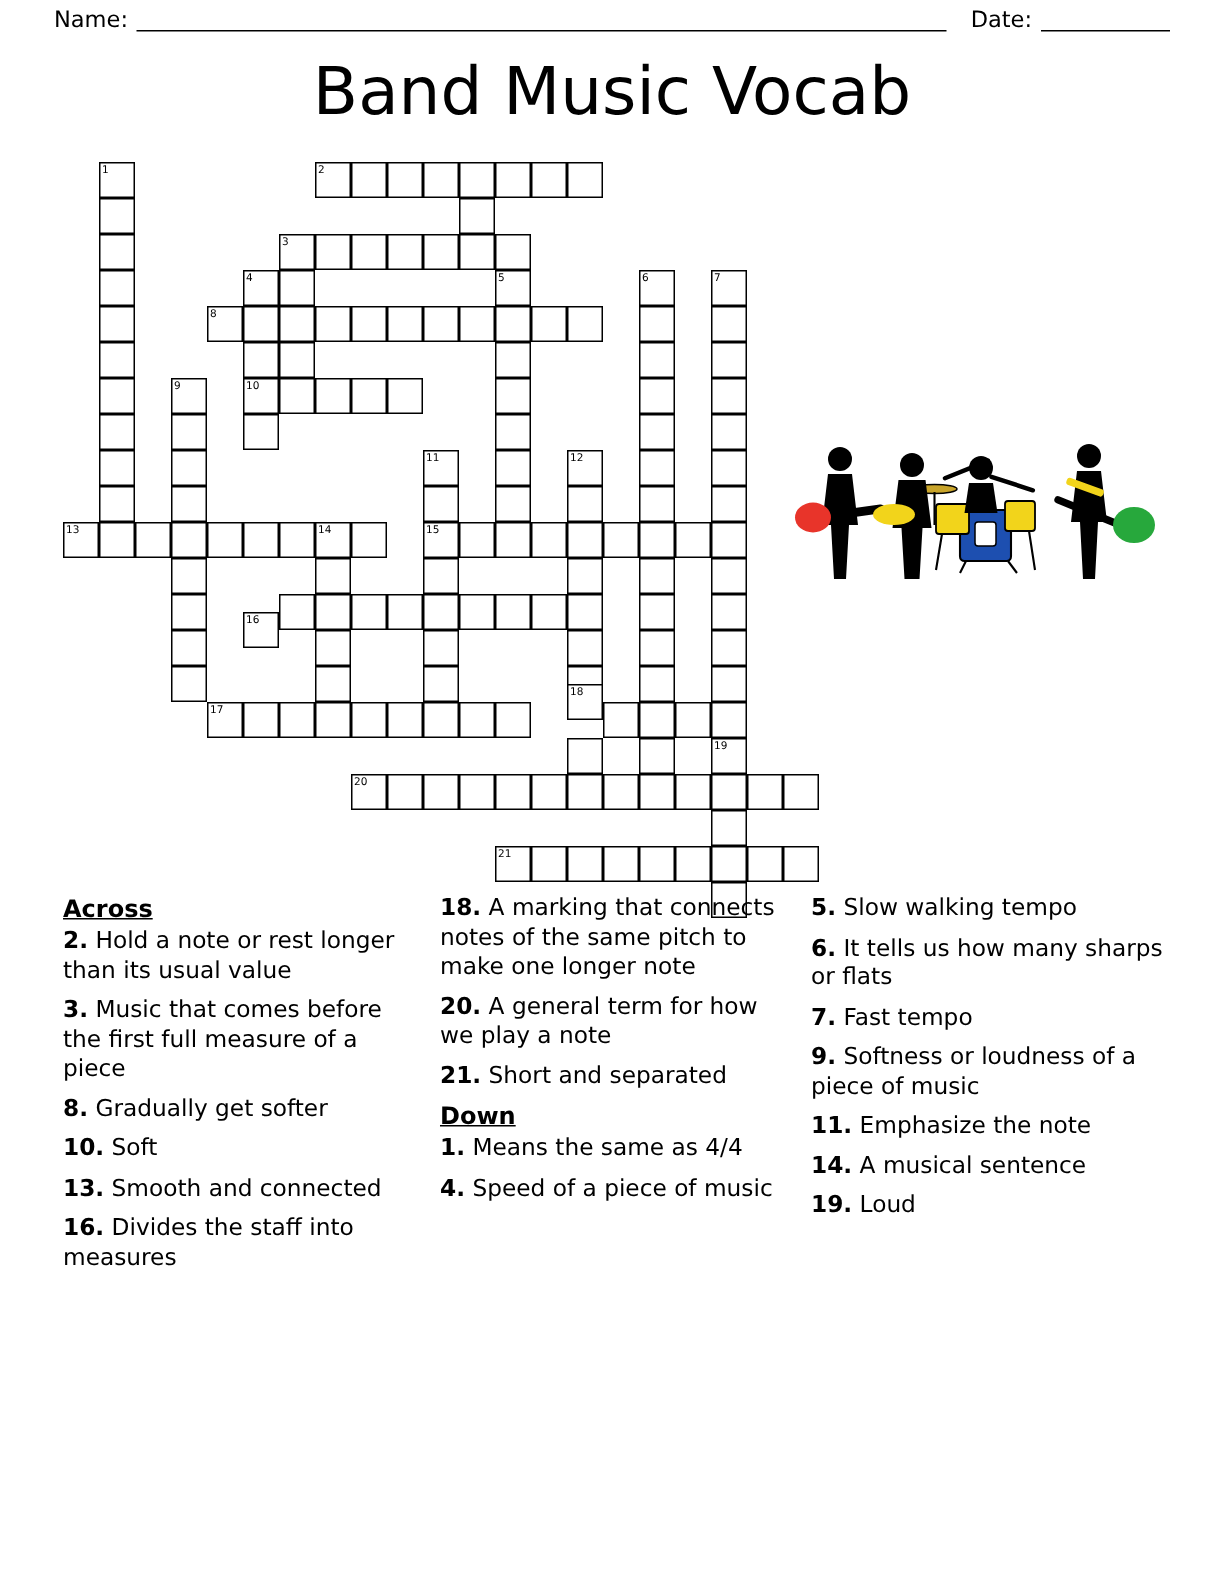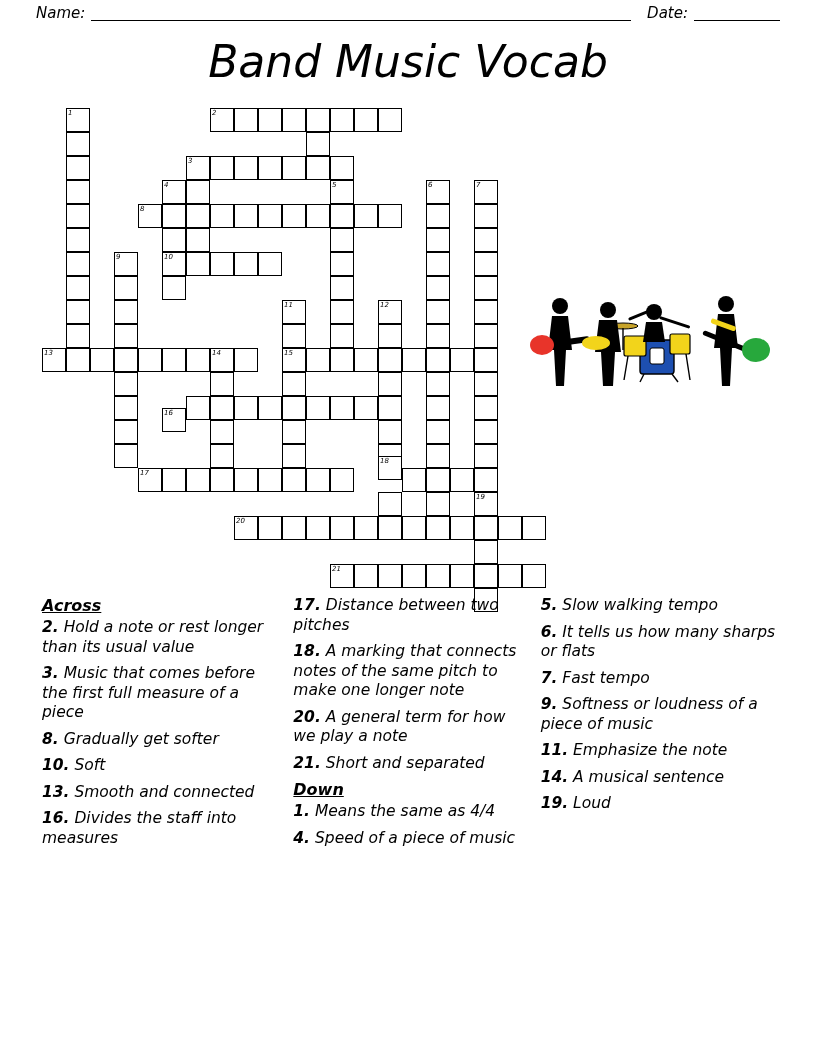--- a/index.html
+++ b/index.html
@@ -12,21 +12,20 @@
     height: 1056px;
     font-family: "DejaVu Sans", sans-serif;
     color: #000000;
     position: relative;
     overflow: hidden;
   }
   .page {
     position: relative;
     width: 816px;
     height: 1056px;
-    font-style: italic;
   }
 
   
   .header-row {
     position: absolute;
     left: 0; top: 0;
     width: 816px;
     height: 26px;
     display: flex;
     align-items: center;
@@ -388,21 +387,20 @@
       <div class="sect-head">Across</div>
       <div class="clue"><b>2.</b> <span>Hold a note or rest longer than its usual value</span></div>
       <div class="clue"><b>3.</b> <span>Music that comes before the first full measure of a piece</span></div>
       <div class="clue"><b>8.</b> <span>Gradually get softer</span></div>
       <div class="clue"><b>10.</b> <span>Soft</span></div>
       <div class="clue"><b>13.</b> <span>Smooth and connected</span></div>
       <div class="clue"><b>16.</b> <span>Divides the staff into measures</span></div>
     </div>
 
     <div class="col mid">
-      <div class="clue"><b>17.</b> <span>Distance between two pitches</span></div>
       <div class="clue"><b>18.</b> <span>A marking that connects notes of the same pitch to make one longer note</span></div>
       <div class="clue"><b>20.</b> <span>A general term for how we play a note</span></div>
       <div class="clue"><b>21.</b> <span>Short and separated</span></div>
       <div class="sect-head">Down</div>
       <div class="clue"><b>1.</b> <span>Means the same as 4/4</span></div>
       <div class="clue"><b>4.</b> <span>Speed of a piece of music</span></div>
     </div>
 
     <div class="col right">
       <div class="clue"><b>5.</b> <span>Slow walking tempo</span></div>

